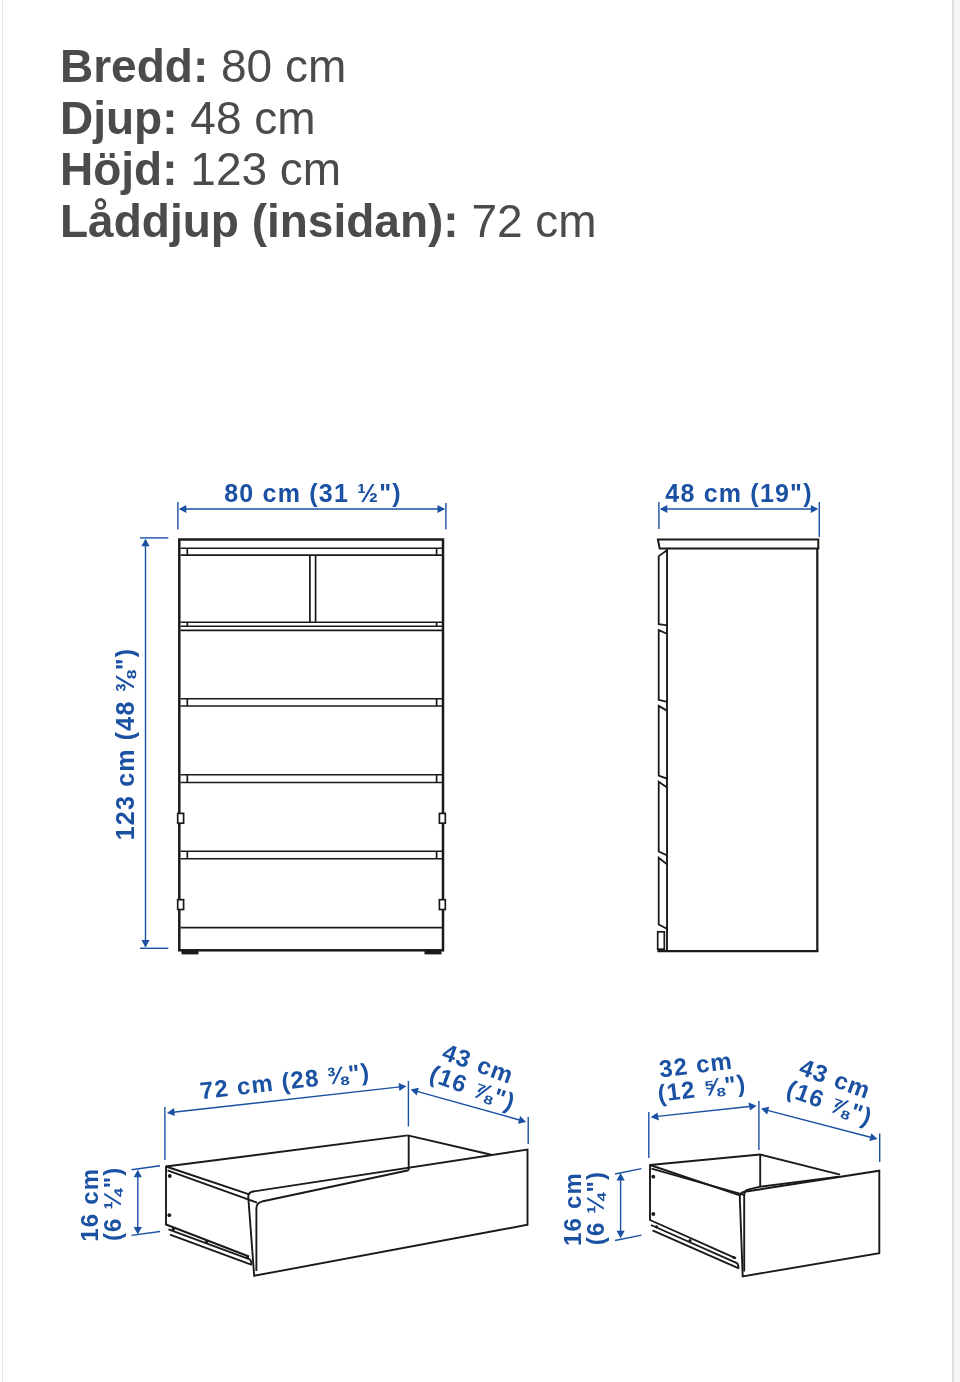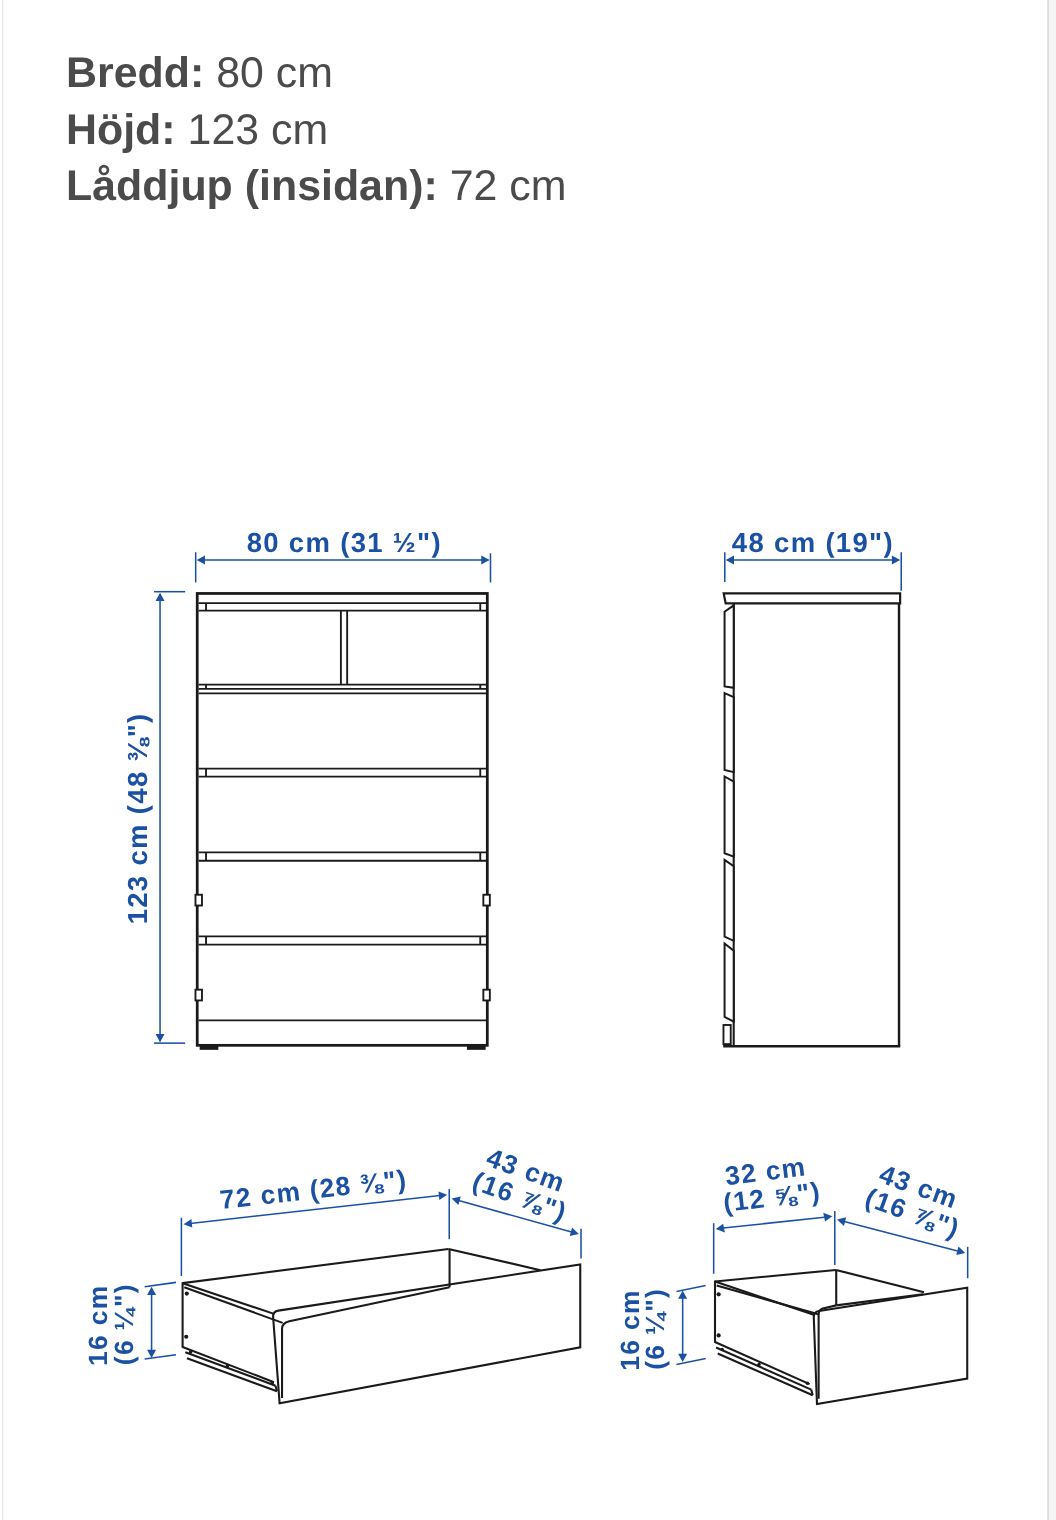--- a/index.html
+++ b/index.html
@@ -1,35 +1,36 @@
 <!DOCTYPE html>
 <html><head>
 <meta charset="utf-8">
 <style>
   html,body{margin:0;padding:0;}
   body{width:960px;height:1382px;background:#ffffff;position:relative;overflow:hidden;
        font-family:"Liberation Sans",sans-serif;}
-  .specs{position:absolute;left:60px;top:41px;font-size:39px;line-height:51.7px;color:#4b4b4b;
+  .specs{position:absolute;left:60px;top:41px;font-size:46px;line-height:51.7px;color:#4b4b4b;
          letter-spacing:0px;}
   .specs b{font-weight:bold;}
   svg text{font-family:"Liberation Sans",sans-serif;font-weight:bold;fill:#1b51a2;}
 </style>
 </head>
 <body>
 
 <div style="position:absolute;left:2px;top:0;width:1px;height:1382px;background:#e3e3e3;"></div>
 
 <div style="position:absolute;left:952px;top:0;width:2px;height:1382px;background:#dedede;"></div>
 
 <div style="position:absolute;left:954px;top:0;width:6px;height:1382px;background:#f5f5f6;"></div>
 
 <div class="specs">
 
   <div><b>Bredd:</b> 80 cm</div>
 
+  <div><b>Djup:</b> 48 cm</div>
 
   <div><b>Höjd:</b> 123 cm</div>
 
   <div><b>Låddjup (insidan):</b> 72 cm</div>
 
 
 
 </div>
 
 <svg width="960" height="1382" viewBox="0 0 960 1382" style="position:absolute;left:0;top:0" stroke-linecap="butt" fill="none">

